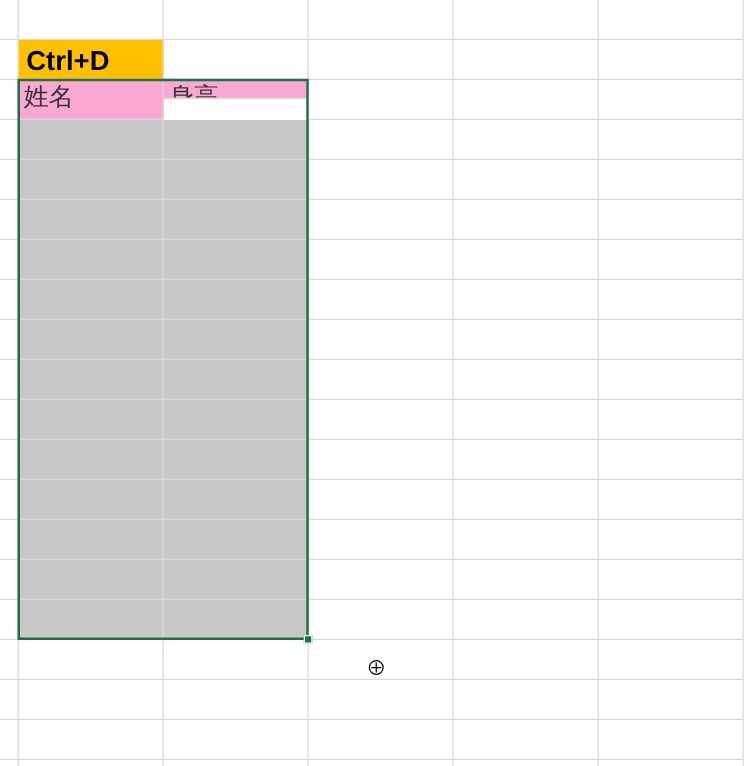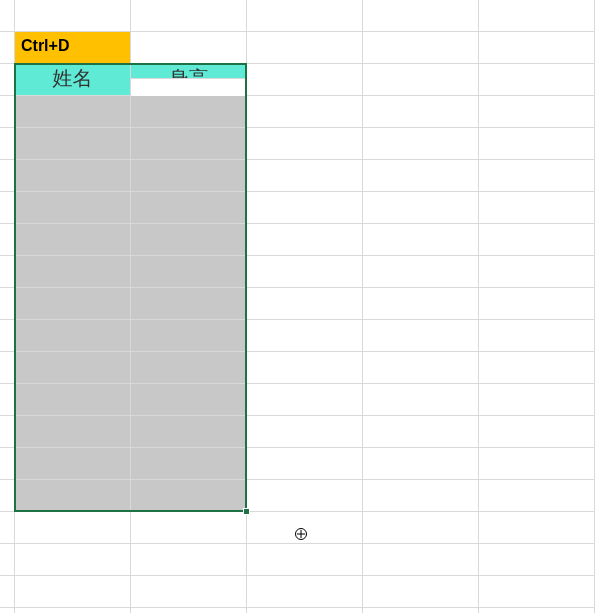--- a/index.html
+++ b/index.html
@@ -24,27 +24,26 @@
     font-size: 20px;
     line-height: 1.2;
     padding: 2px 4px;
     white-space: nowrap;
     overflow: hidden;
   }
   .yellow {
     background: #ffc000;
     font-weight: bold;
     color: #000;
-    font-size: 16px;
+    font-size: 22px;
     padding-left: 6px;
     padding-top: 4px;
   }
   .hdr {
-    background: #5eead4;
-    text-align: center;
+    background: #f9a8d4;
     color: #333;
   }
   .sel {
     background: #c8c8c8;
   }
   
   .selection-border {
     position: absolute;
     border: 2px solid #1e7145;
     pointer-events: none;

